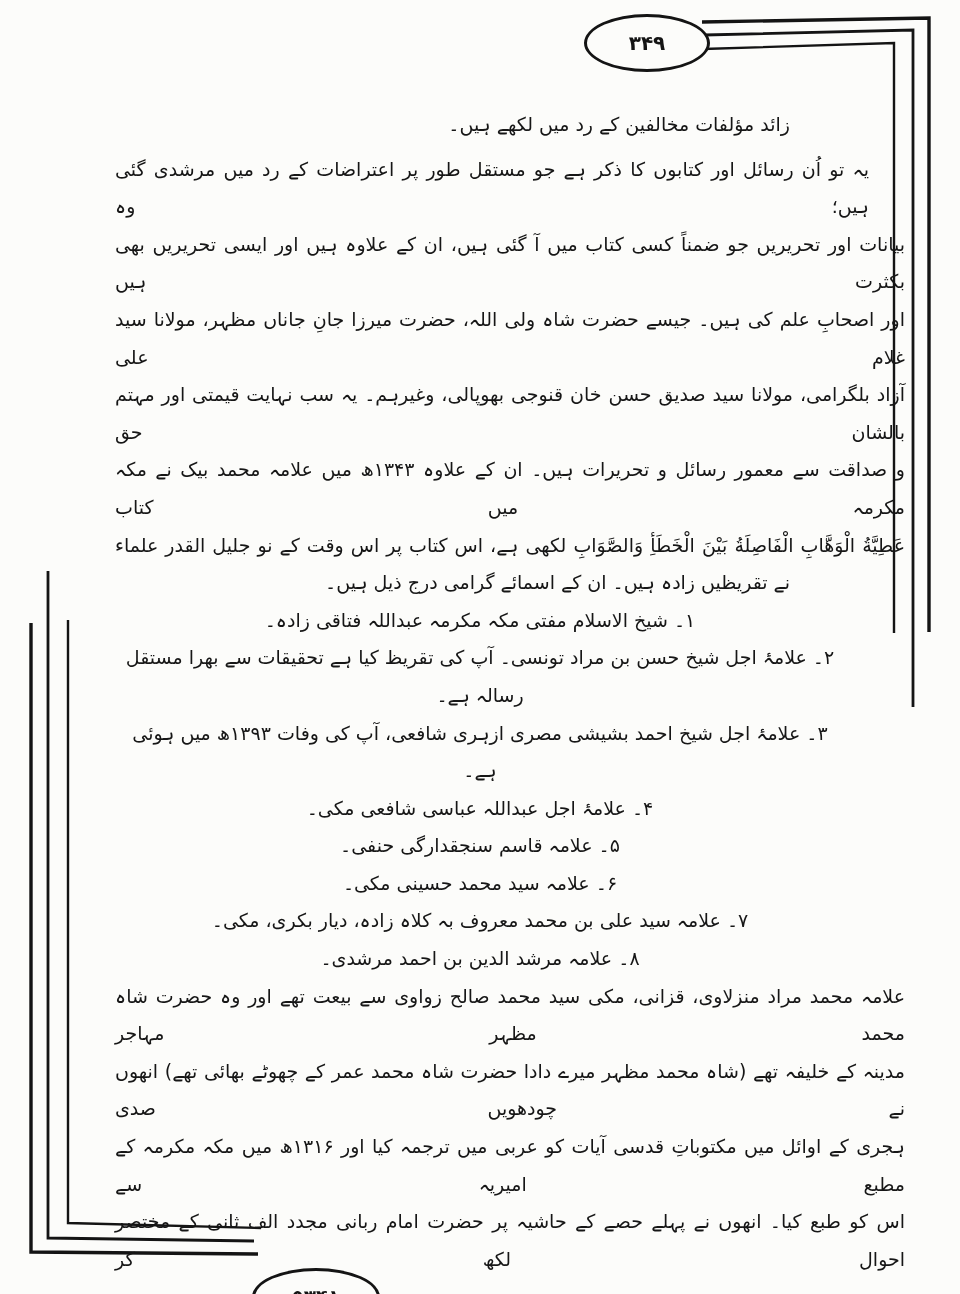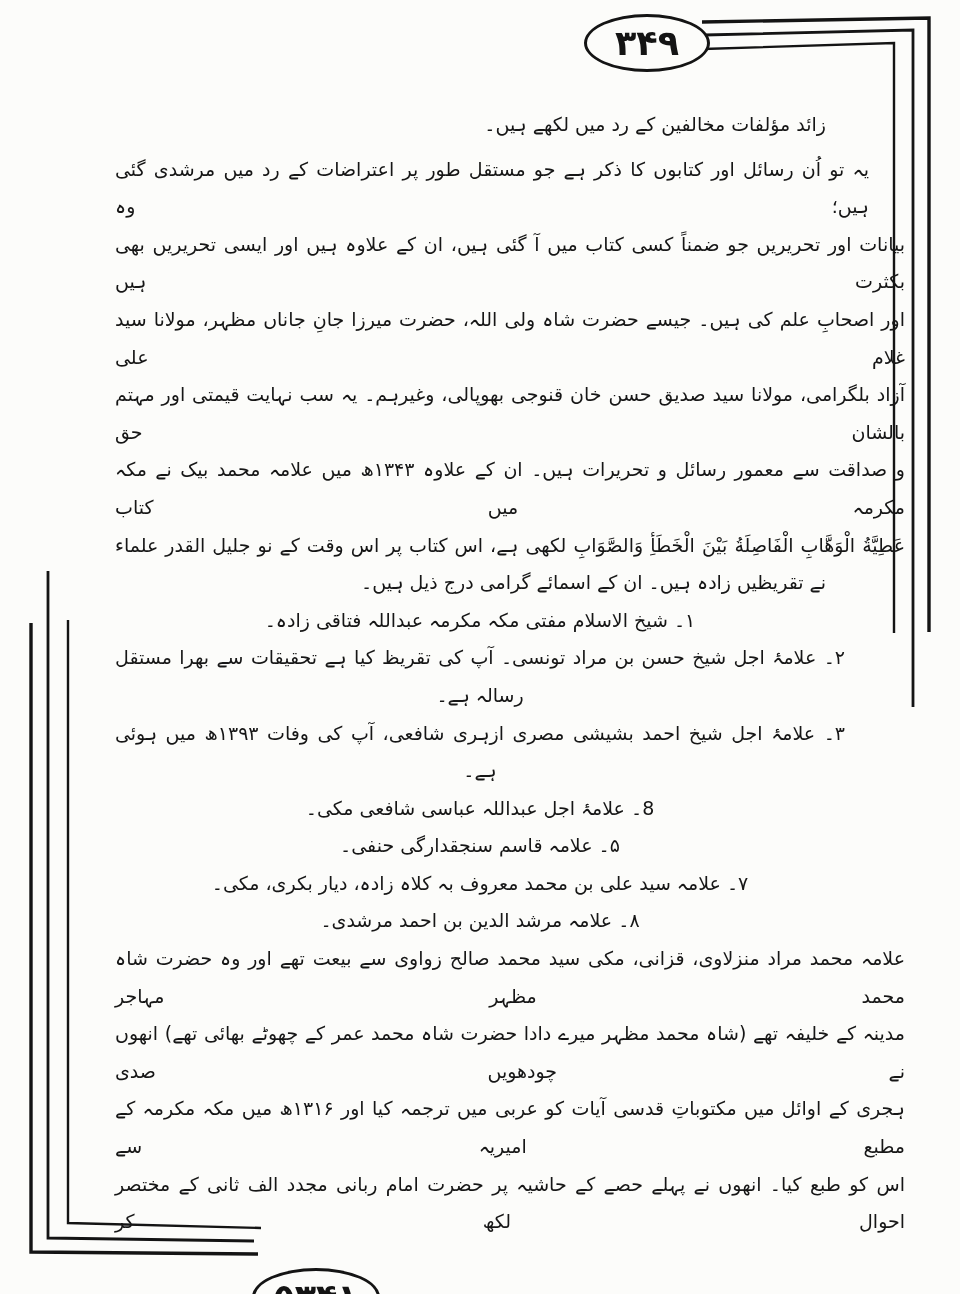--- a/index.html
+++ b/index.html
@@ -13,21 +13,21 @@
   }
   
   .ornament-svg{position:absolute;left:0;top:0;width:960px;height:1294px;pointer-events:none;}
   .ornament-svg polyline{fill:none;stroke:#141414;}
   .badge{
     position:absolute;
     display:flex;align-items:center;justify-content:center;
     border:3px solid #141414;
     border-radius:50%;
     background:#fcfcfa;
-    font-size:35px;font-weight:bold;color:#141414;
+    font-size:20px;font-weight:bold;color:#141414;
     direction:rtl;
     z-index:3;
   }
   .badge-top{left:584px;top:14px;width:120px;height:52px;}
   .badge-bottom{left:252px;top:1268px;width:122px;height:52px;}
   
   .textcol{
     position:absolute;
     top:106px;right:55px;
     width:790px;
@@ -36,28 +36,28 @@
     line-height:37.6px;
     z-index:2;
   }
   .line{
     display:block;
     text-align:justify;
     text-align-last:justify;
   }
   .line.endline{text-align:right;text-align-last:right;}
   .indent-first{margin-right:36px;}
-  .offset-lg{margin-right:79px;}
+  .offset-lg{margin-right:115px;}
   .para-2{margin-top:7px;}
   .arabic-line{letter-spacing:.3px;}
   
   .scholar-list{padding:0;margin:0;list-style:none;}
   .scholar-list .list-item{
     display:block;
-    text-align-last:center;
+    text-align:center;text-align-last:center;
     padding-left:0;
     margin-right:60px; 
   }
 </style>
 </head>
 <body>
 
 <div class="page">
 
   <svg class="ornament-svg" viewBox="0 0 960 1294" aria-hidden="true">
@@ -93,22 +93,23 @@
       <span class="line">آزاد بلگرامی، مولانا سید صدیق حسن خان قنوجی بھوپالی، وغیرہم۔ یہ سب نہایت قیمتی اور مہتم بالشان حق</span>
       <span class="line">و صداقت سے معمور رسائل و تحریرات ہیں۔ ان کے علاوہ ۱۳۴۳ھ میں علامہ محمد بیک نے مکہ مکرمہ میں کتاب</span>
       <span class="line arabic-line">عَطِيَّةُ الْوَهَّابِ الْفَاصِلَةُ بَيْنَ الْخَطَأِ وَالصَّوَابِ لکھی ہے، اس کتاب پر اس وقت کے نو جلیل القدر علماء</span>
       <span class="line endline offset-lg">نے تقریظیں زادہ ہیں۔ ان کے اسمائے گرامی درج ذیل ہیں۔</span>
     </div>
 
     <div class="scholar-list">
       <span class="line list-item">۱۔ شیخ الاسلام مفتی مکہ مکرمہ عبداللہ فتاقی زادہ۔</span>
       <span class="line list-item">۲۔ علامۂ اجل شیخ حسن بن مراد تونسی۔ آپ کی تقریظ کیا ہے تحقیقات سے بھرا مستقل رسالہ ہے۔</span>
       <span class="line list-item">۳۔ علامۂ اجل شیخ احمد بشیشی مصری ازہری شافعی، آپ کی وفات ۱۳۹۳ھ میں ہوئی ہے۔</span>
-      <span class="line list-item">8۔ علامۂ اجل عبداللہ عباسی شافعی مکی۔</span>
+      <span class="line list-item">۴۔ علامۂ اجل عبداللہ عباسی شافعی مکی۔</span>
       <span class="line list-item">۵۔ علامہ قاسم سنجقدارگی حنفی۔</span>
+      <span class="line list-item">۶۔ علامہ سید محمد حسینی مکی۔</span>
       <span class="line list-item">۷۔ علامہ سید علی بن محمد معروف بہ کلاہ زادہ، دیار بکری، مکی۔</span>
       <span class="line list-item">۸۔ علامہ مرشد الدین بن احمد مرشدی۔</span>
     </div>
 
     <div>
       <span class="line">علامہ محمد مراد منزلاوی، قزانی، مکی سید محمد صالح زواوی سے بیعت تھے اور وہ حضرت شاہ محمد مظہر مہاجر</span>
       <span class="line">مدینہ کے خلیفہ تھے (شاہ محمد مظہر میرے دادا حضرت شاہ محمد عمر کے چھوٹے بھائی تھے) انھوں نے چودھویں صدی</span>
       <span class="line">ہجری کے اوائل میں مکتوباتِ قدسی آیات کو عربی میں ترجمہ کیا اور ۱۳۱۶ھ میں مکہ مکرمہ کے مطبع امیریہ سے</span>
       <span class="line">اس کو طبع کیا۔ انھوں نے پہلے حصے کے حاشیہ پر حضرت امام ربانی مجدد الف ثانی کے مختصر احوال لکھ کر</span>
 

